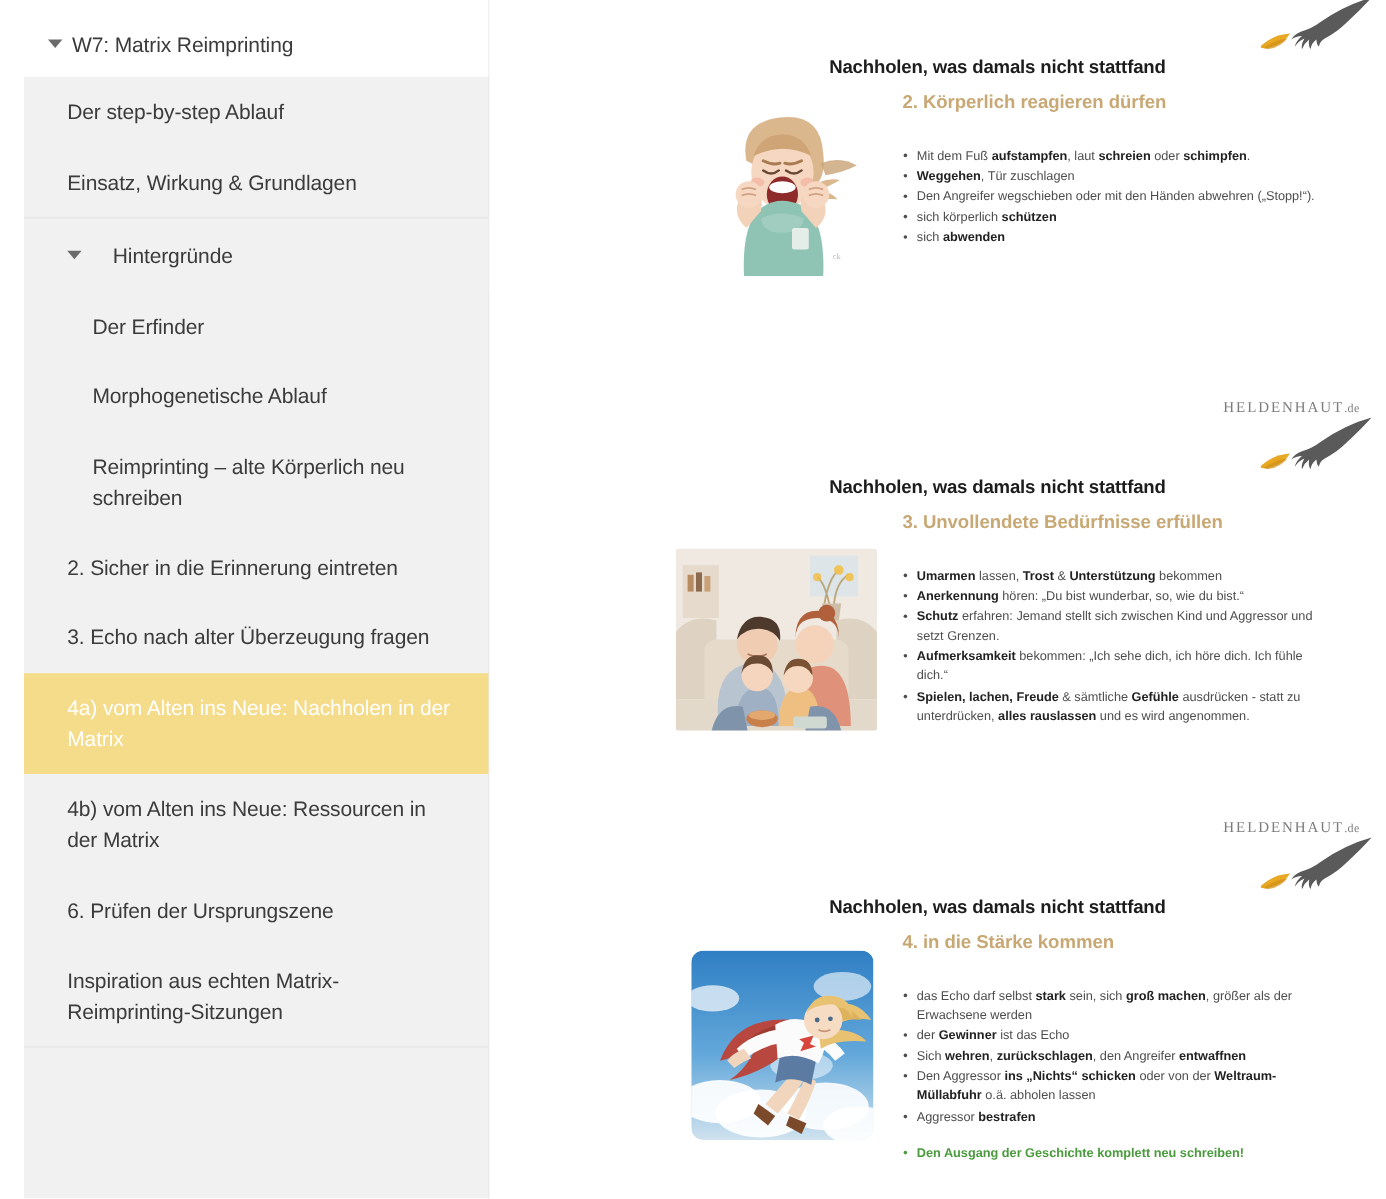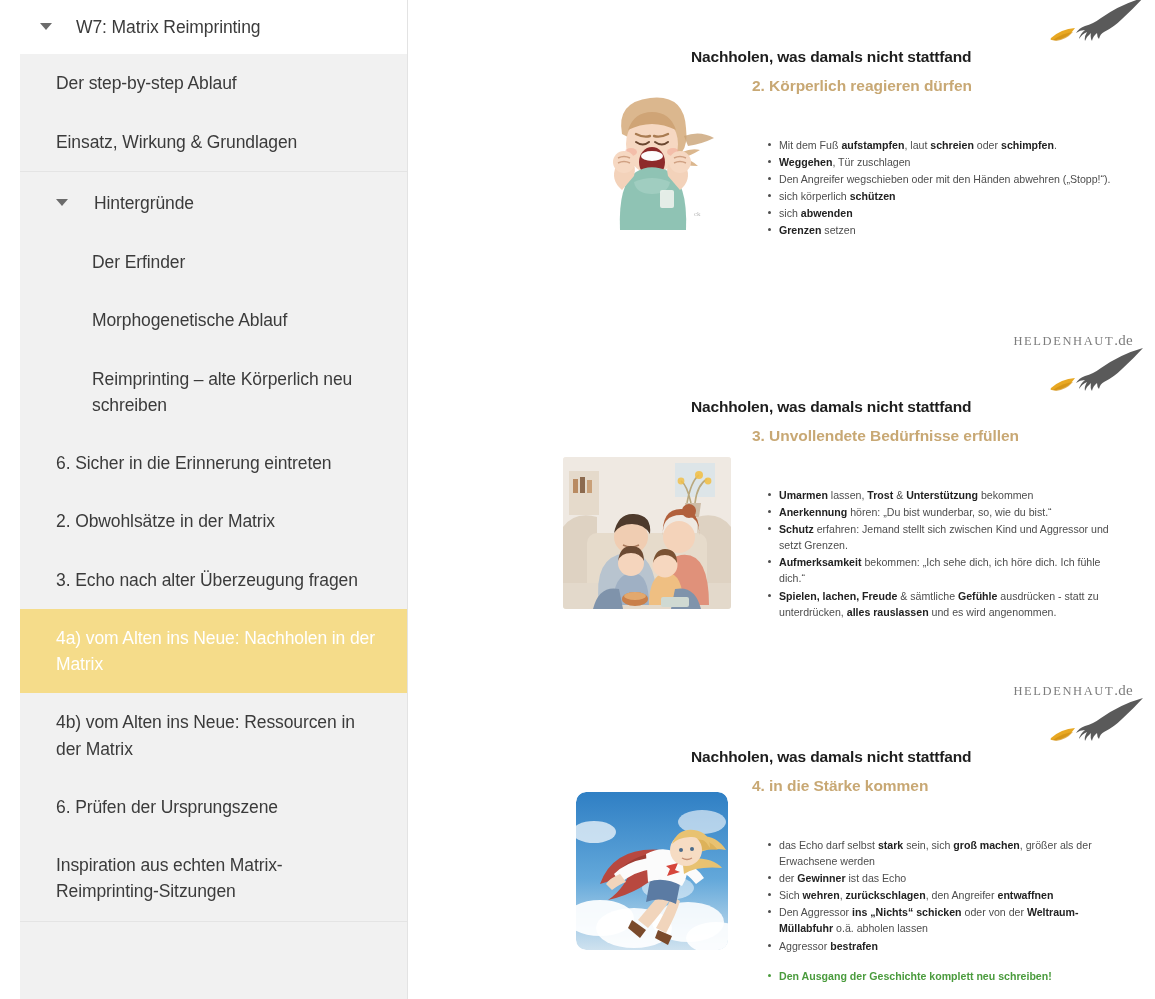--- a/index.html
+++ b/index.html
@@ -32,38 +32,38 @@
     position: relative;
     padding: 16px 28px 16px 36px;
     font-size: 17.5px;
     line-height: 1.5;
     color: #3b3b3b;
     letter-spacing: -0.1px;
     cursor: pointer;
   }
   .sb-item.head {
     background: #ffffff;
-    padding-top: 14px;
+    padding-top: 24px;
     padding-bottom: 14px;
     padding-left: 20px;
     display: flex;
     align-items: flex-start;
-    gap: 24px;
+    gap: 8px;
   }
   .sb-item.group {
     background: #f1f1f1;
     padding-left: 36px;
     display: flex;
     align-items: flex-start;
     gap: 26px;
     border-top: 1px solid #e4e4e4;
     padding-top: 18px;
     padding-bottom: 17px;
   }
-  .sb-item.sub { padding-left: 72px; }
+  .sb-item.sub { padding-left: 57px; }
   .sb-item.active {
     background: #f5dc8a;
     color: #ffffff;
   }
   .sb-item.last { border-bottom: 1px solid #e4e4e4; }
   .caret {
     display: inline-block;
     width: 0; height: 0;
     border-left: 6.5px solid transparent;
     border-right: 6.5px solid transparent;
@@ -107,21 +107,21 @@
     font-size: 15.5px;
     font-weight: bold;
     color: #c8a874;
     letter-spacing: -0.05px;
   }
   .bullets {
     position: absolute;
     left: 340px;
     top: 122px;
     width: 360px;
-    margin: 15px;
+    margin: 0;
     padding: 0 0 0 16px;
     list-style: none;
     font-size: 10.6px;
     line-height: 1.52;
     color: #4d4d4d;
   }
   .bullets li {
     position: relative;
     margin: 0 0 1px 0;
     padding-left: 0;
@@ -151,21 +151,21 @@
 
   
   .watermark {
     position: absolute;
     right: 22px;
     font-family: "Liberation Serif", serif;
     font-size: 12.5px;
     letter-spacing: 1.6px;
     color: #7c7c7c;
   }
-  .wm-de { font-size: 15px; letter-spacing: 0.3px; }
+  .wm-de { font-size: 10px; letter-spacing: 0.3px; }
   .logo-hand {
     position: absolute;
     width: 120px; height: 52px;
   }
 
   
   svg { display: block; }
 </style>
 </head>
 <body>
@@ -191,24 +191,21 @@
         <div class="sb-item sub">
           <span class="sb-label">Der Erfinder</span>
         </div>
         <div class="sb-item sub">
           <span class="sb-label">Morphogenetische Ablauf</span>
         </div>
         <div class="sb-item sub">
           <span class="sb-label">Reimprinting – alte Körperlich neu schreiben</span>
         </div>
         <div class="sb-item">
-          <span class="sb-label">6. Sicher in die Erinnerung eintreten</span>
-        </div>
-        <div class="sb-item">
-          <span class="sb-label">2. Obwohlsätze in der Matrix</span>
+          <span class="sb-label">2. Sicher in die Erinnerung eintreten</span>
         </div>
         <div class="sb-item">
           <span class="sb-label">3. Echo nach alter Überzeugung fragen</span>
         </div>
         <div class="sb-item active">
           <span class="sb-label">4a) vom Alten ins Neue: Nachholen in der Matrix</span>
         </div>
         <div class="sb-item">
           <span class="sb-label">4b) vom Alten ins Neue: Ressourcen in der Matrix</span>
         </div>
@@ -225,21 +222,20 @@
 
     <section class="slide slide-1">
       <div class="slide-title">Nachholen, was damals nicht stattfand</div>
       <div class="slide-heading">2. Körperlich reagieren dürfen</div>
       <ul class="bullets">
           <li><span>Mit dem Fuß </span><b>aufstampfen</b><span>, laut </span><b>schreien</b><span> oder </span><b>schimpfen</b><span>.</span></li>
           <li><b>Weggehen</b><span>, Tür zuschlagen</span></li>
           <li><span>Den Angreifer wegschieben oder mit den Händen abwehren („Stopp!“).</span></li>
           <li><span>sich körperlich </span><b>schützen</b></li>
           <li><span>sich </span><b>abwenden</b></li>
-          <li><b>Grenzen</b><span> setzen</span></li>
         </ul>
 
       <div class="slide-img img-1">
         <svg viewBox="0 0 152 148" width="152" height="148" aria-hidden="true">
           <rect width="152" height="148" fill="#ffffff"></rect>
 
           <path d="M48 52 q-6 -32 28 -36 q34 -4 36 30 q2 16 -4 24 q10 -4 18 -2 q-10 6 -18 8 q10 2 16 8 q-14 0 -22 -4 z" fill="#d8b184" opacity="0.92"></path>
           <path d="M110 54 q16 -6 30 2 q-12 6 -26 8 z" fill="#c9a276" opacity="0.8"></path>
 
           <ellipse cx="78" cy="62" rx="26" ry="30" fill="#f6d8c2"></ellipse>

